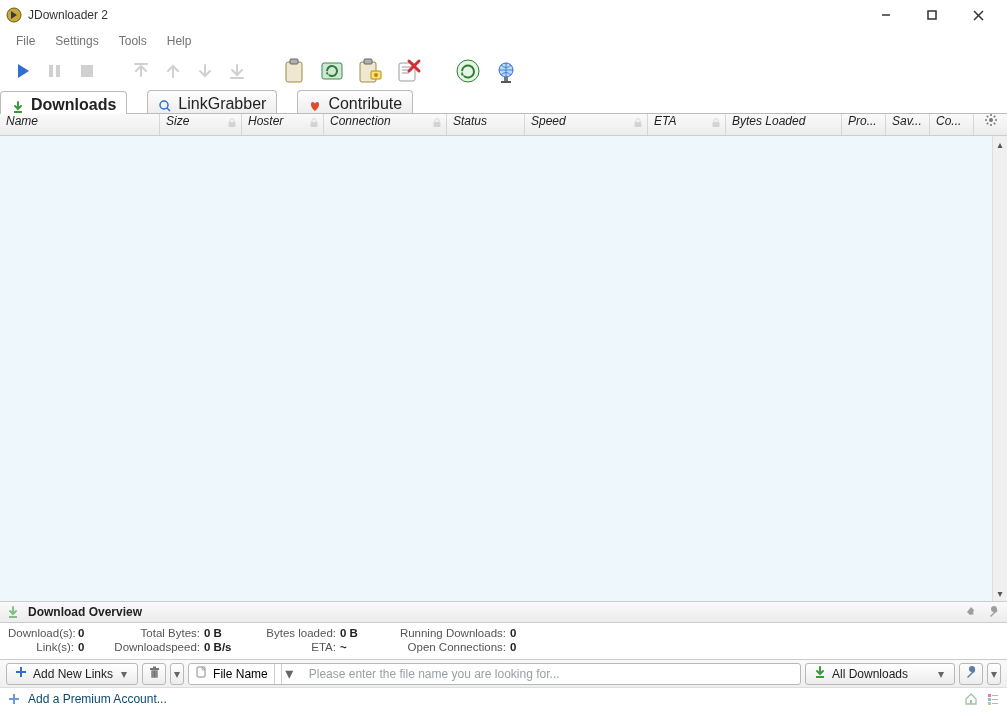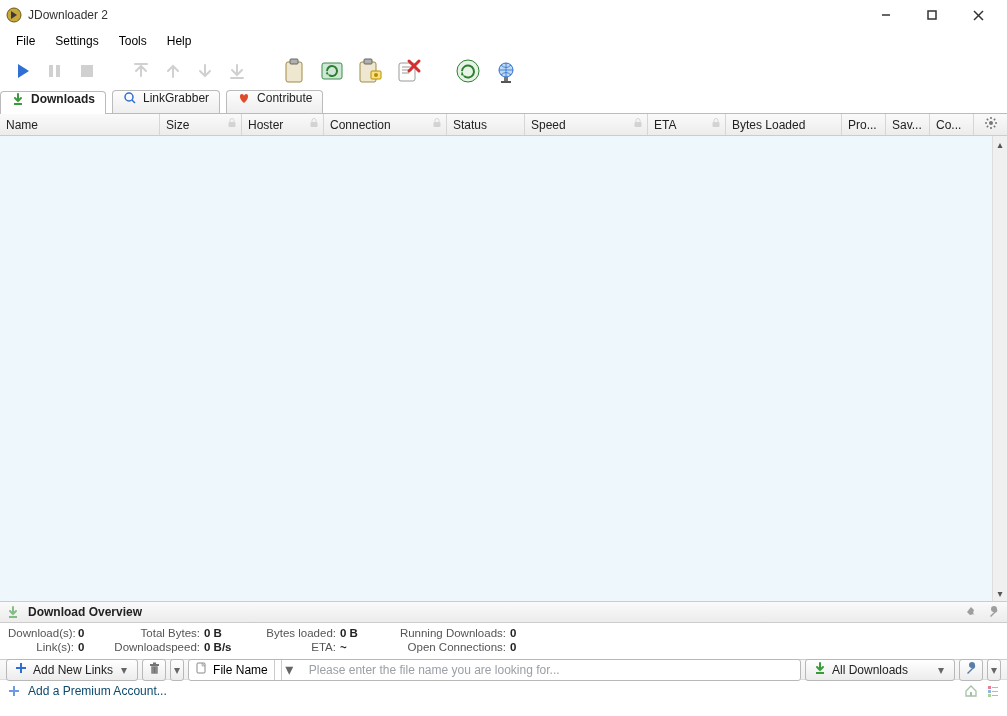--- a/index.html
+++ b/index.html
@@ -6,43 +6,43 @@
 html, body { width: 1007px; height: 716px; overflow: hidden; background: #fff; }
 
 
 .titlebar { height: 30px; display: flex; align-items: center; padding: 0 6px; background: #fff; }
 .titlebar .app-icon { width: 16px; height: 16px; margin-right: 6px; display: inline-flex; align-items: center; justify-content: center; }
 .titlebar .title { font-size: 12px; color: #333; }
 .titlebar .wincontrols { margin-left: auto; display: flex; }
 .titlebar .winbtn { width: 46px; height: 30px; display: flex; align-items: center; justify-content: center; font-size: 14px; color: #333; }
 
 
-.menubar { height: 22px; display: flex; align-items: center; padding: 0 6px; font-size: 12px; color: #000000; }
+.menubar { height: 22px; display: flex; align-items: center; padding: 0 6px; font-size: 12px; color: #737373; }
 .menubar .menuitem { padding: 2px 10px; cursor: default; }
 
 
 .toolbar-row { height: 38px; display: flex; align-items: center; padding: 2px 8px; gap: 2px; }
 .tb-sep { width: 20px; }
 .tb-btn { width: 30px; height: 30px; display: flex; align-items: center; justify-content: center; border-radius: 3px; }
 .tb-btn.big { width: 36px; height: 36px; }
 .tb-btn svg { display: block; }
 .tb-btn.dis svg * { opacity: .35; }
 
 
 .tabsrow { height: 24px; display: flex; align-items: stretch; border-bottom: 1px solid #bbb; background: #fff; }
-.tab { display: flex; align-items: flex-start; gap: 6px; padding: 0 10px; font-size: 12px; color: #222; border: 1px solid #bbb; border-bottom: none; margin-right: 6px; border-radius: 4px 4px 0 0; background: linear-gradient(#fdfdfd,#eee); cursor: default; }
+.tab { display: flex; align-items: flex-end; gap: 6px; padding: 0 10px; font-size: 16px; color: #222; border: 1px solid #bbb; border-bottom: none; margin-right: 20px; border-radius: 4px 4px 0 0; background: linear-gradient(#fdfdfd,#eee); cursor: default; }
 .tab.active { font-weight: 600; background: #fff; position: relative; top: 1px; }
 .tab .ticon { width: 14px; height: 14px; display: inline-flex; align-items: center; justify-content: center; }
 .promo { margin-left: auto; height: 100%; display: flex; align-items: center; padding: 0 22px 0 40px; color: #fff; font-weight: 700; letter-spacing: 1px; font-size: 13px; background: linear-gradient(90deg,#fff 0%, #ffb54a 18%, #ff9a1f 60%, #ff8c00 100%); white-space: nowrap; text-shadow: 0 1px 1px rgba(0,0,0,.2); position: relative;}
 .promo .thin { font-weight: 500; }
 .promo .dlicon { position:absolute; right:4px; top:2px; }
 
 
 .tableheader { height: 22px; display: flex; align-items: stretch; border-bottom: 1px solid #ccc;  font-size: 12px; color: #222; background: linear-gradient(#fafafa,#ececec);}
-.th { display: flex; align-items: center; padding: 0 6px; border-right: 1px solid #d6d6d6; position: relative; overflow: hidden; white-space: nowrap; text-overflow: ellipsis;}
+.th { display: flex; padding: 0 6px; border-right: 1px solid #d6d6d6; position: relative; overflow: hidden; white-space: nowrap; text-overflow: ellipsis; font-style: italic;}
 .th .lock { position: absolute; right: 4px; top: 3px; opacity: .35; }
 .th.gear { justify-content: center; }
 
 
 .mainarea { position: relative; background: #eef7fb; height: 465px; overflow: hidden; }
 .mainarea .scrollbar { position: absolute; right: 0; top: 0; bottom: 0; width: 15px; background: #f0f0f0; border-left: 1px solid #ddd;}
 .mainarea .scrollbar .arrow { width:100%; height:16px; display:flex; align-items:center; justify-content:center; font-size:10px; color:#555;}
 .mainarea .scrollbar .arrow.up{ position:absolute; top:0;}
 .mainarea .scrollbar .arrow.down{ position:absolute; bottom:0;}
 
@@ -50,21 +50,21 @@
 .overview-head { height: 22px; display:flex; align-items:center; gap:8px; padding:0 6px; font-size:12px; font-weight:600; color:#222; background: linear-gradient(#fafafa,#ececec); border-top:1px solid #ccc; border-bottom:1px solid #ccc;}
 .overview-head .spacer{flex:1;}
 .ov-icon{width:14px;height:14px;display:inline-flex;align-items:center;justify-content:center; opacity:.6;}
 
 .overview-body { padding: 4px 8px 6px 8px; font-size: 11.5px; color:#444; }
 .ov-grid { display:grid; grid-template-columns: 70px 18px 108px 36px 100px 30px 140px 20px; row-gap:2px; align-items:center;}
 .ov-lbl{ text-align:right; color:#555; padding-right:4px;}
 .ov-val{ font-weight:600; color:#222;}
 
 
-.bottombar { height: 20px; display:flex; align-items:center; gap:4px; padding:2px 6px; border-top:1px solid #ccc; background:linear-gradient(#fafafa,#efefef);}
+.bottombar { height: 28px; display:flex; align-items:center; gap:4px; padding:2px 6px; border-top:1px solid #ccc; background:linear-gradient(#fafafa,#efefef);}
 .btn { display:flex; align-items:center; gap:6px; padding:2px 8px; font-size:12px; color:#222; border:1px solid #b8b8b8; border-radius:3px; background:linear-gradient(#fff,#ececec); height:22px;}
 .btn .drop{ width:10px; text-align:center; color:#666;}
 .icononly{ width:24px; justify-content:center; padding:0;}
 .select-like { display:flex; align-items:center; gap:6px; border:1px solid #b8b8b8; border-radius:3px; background:#fff; height:22px;}
 .select-like .lbl{ padding:0 6px 0 6px; font-size:12px; display:flex; align-items:center; gap:6px; border-right:1px solid #ccc; height:100%;}
 .select-like input{ border:none; outline:none; font-size:12px; padding:0 6px; height:100%; background:transparent; color:#333; }
 .select-like input::placeholder{ color:#9aa0a6;}
 .select-like .dropbtn{ width:16px; display:flex; align-items:center; justify-content:center; color:#666; border-left:1px solid #ccc; height:100%;}
 .bottombar .flex{flex:1;}
 

